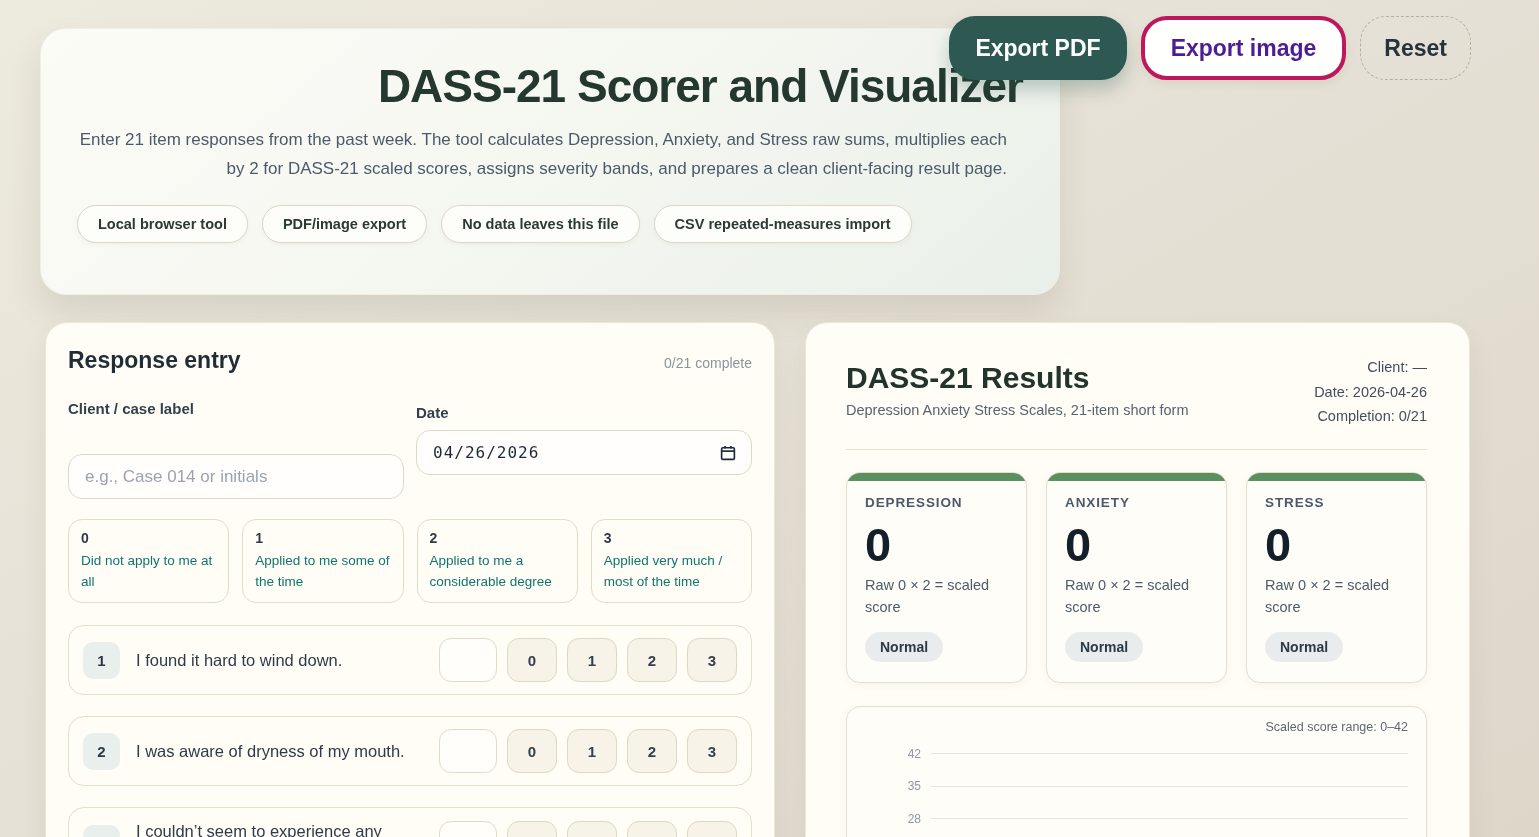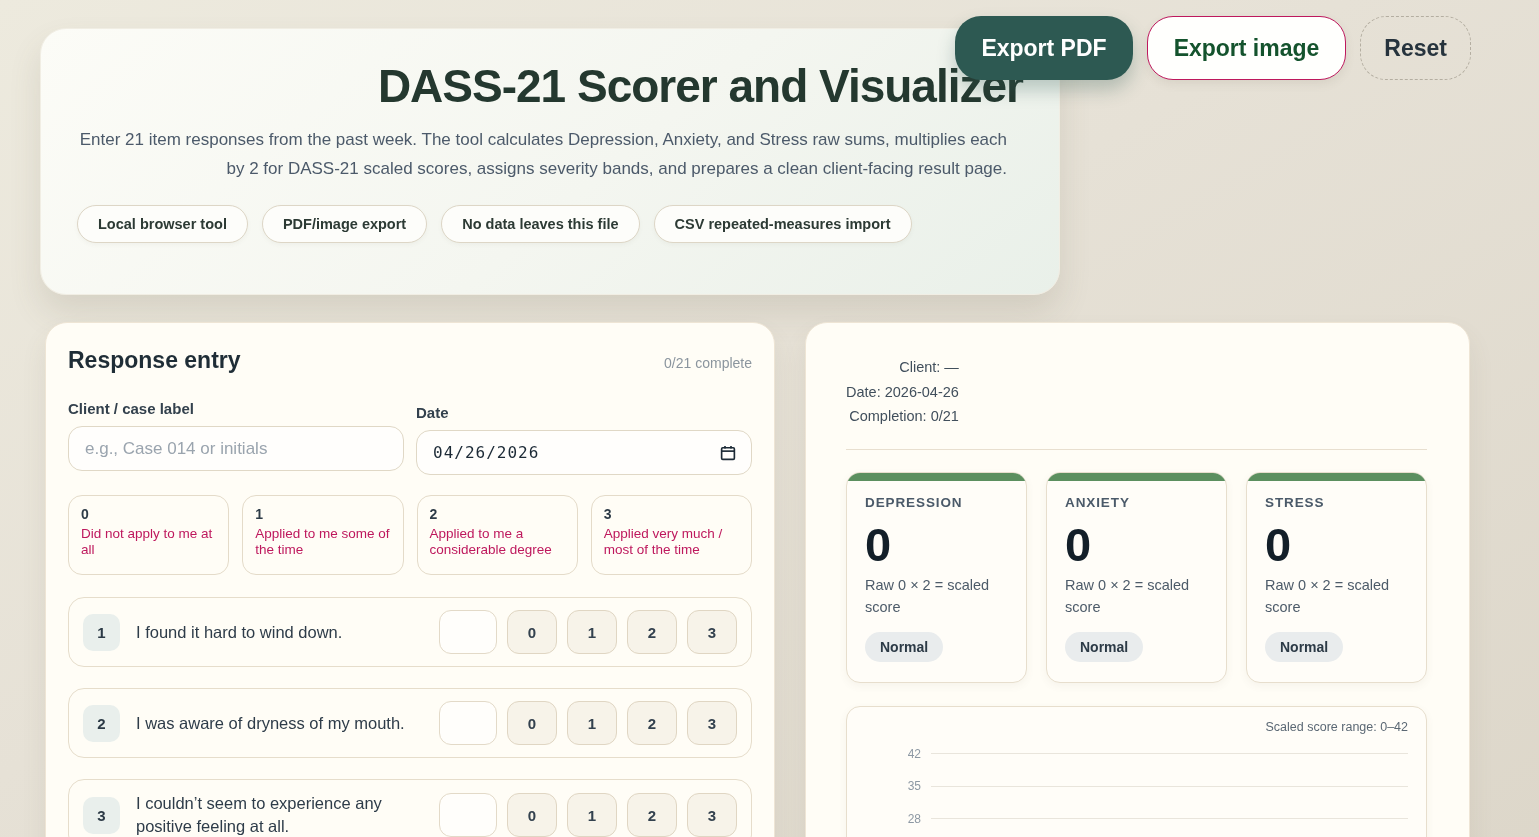--- a/index.html
+++ b/index.html
@@ -37,21 +37,21 @@
   }
 
   
   .toolbar { position:absolute; top:16px; right:68px; display:flex; gap:14px; align-items:center; }
   .btn {
     height:64px; border-radius:26px; font-weight:bold; font-size:23px;
     display:flex; align-items:center; padding:0 26px; cursor:pointer;
     font-family:"Liberation Sans", sans-serif; border:none;
   }
   .btn-primary { background:#2d5952; color:#ffffff; box-shadow:0 10px 18px rgba(45,89,82,.28); }
-  .btn-secondary { background:#fffffd; color:#14532d; border:1px solid #be185d; box-shadow:0 4px 10px rgba(96,90,72,.10); }
+  .btn-secondary { background:#fffffd; color:#4c1d95; border:4px solid #be185d; box-shadow:0 4px 10px rgba(96,90,72,.10); }
   .btn-ghost { background:transparent; border:1.5px dashed #b4aea1; color:#26333d; padding:0 23px; }
 
   
   .panel {
     position:absolute; top:322px; height:566px;
     background:#fffdf6; border:1px solid #eee5d5; border-radius:22px;
     box-shadow:0 14px 26px rgba(96,90,72,.09);
   }
   .panel-entry { left:45px; width:730px; padding:24px 22px; }
   .panel-results { left:805px; width:665px; padding:38px 42px 0 40px; }
@@ -59,36 +59,36 @@
   
   .entry-head { display:flex; justify-content:space-between; align-items:baseline; }
   .entry-head h2 { font-size:23px; font-weight:bold; color:#1f2d36; }
   .progress { font-size:14px; color:#8b959e; }
 
   .form-grid { display:grid; grid-template-columns:1fr 1fr; column-gap:12px; margin-top:14px; }
   .field-label { font-size:15px; font-weight:bold; color:#33414d; margin-bottom:9px; }
   .text-input {
     width:100%; height:45px; border:1px solid #e0d8c6; border-radius:14px;
     background:#fffefc; padding:0 16px; font-size:17px; color:#1c2a36;
-    font-family:"Liberation Sans", sans-serif; outline:none;
+    font-family:"Liberation Sans", sans-serif; outline:none;margin-top:28px;
   }
   .text-input::placeholder { color:#9aa4ae; }
   .date-field {
     height:45px; border:1px solid #e0d8c6; border-radius:14px; background:#fffefc;
     display:flex; align-items:center; justify-content:space-between; padding:0 14px 0 16px;
     cursor:pointer;
   }
   .date-value { font-family:"DejaVu Sans Mono", monospace; font-size:16px; letter-spacing:1px; color:#1c2a36; }
 
   .legend-grid { display:grid; grid-template-columns:repeat(4,1fr); gap:13px; margin-top:20px; }
   .legend-card {
     border:1px solid #e4dbc9; border-radius:14px; padding:10px 12px; min-height:80px;
   }
   .legend-value { font-size:14px; font-weight:bold; color:#2d3b47; }
-  .legend-label { font-size:13.5px; color:#be185d; line-height:16px; margin-top:4px; }
+  .legend-label { font-size:13.5px; color:#0f766e; line-height:21px; margin-top:4px; }
 
   .question-list { margin-top:22px; }
   .q-row {
     border:1px solid #e6ddcb; border-radius:16px; padding:12px 14px; min-height:70px;
     display:flex; align-items:center; gap:16px; margin-bottom:21px; background:#fffdf6;
   }
   .q-num {
     width:37px; height:37px; border-radius:10px; background:#e9efec; color:#2c3a46;
     font-weight:bold; font-size:15px; display:flex; align-items:center; justify-content:center;
     flex:none;
@@ -240,20 +240,24 @@
         <button class="scale-btn">2</button>
         <button class="scale-btn">3</button>
       </div>
     </div>
 
   </div>
 </section>
 
 <section class="panel panel-results">
   <div class="results-head">
+    <div>
+      <h2>DASS-21 Results</h2>
+      <div class="results-sub">Depression Anxiety Stress Scales, 21-item short form</div>
+    </div>
     <div class="results-meta">
       <div>Client: —</div>
       <div>Date: 2026-04-26</div>
       <div>Completion: 0/21</div>
     </div>
   </div>
 
   <div class="divider"></div>
 
   <div class="score-grid">

